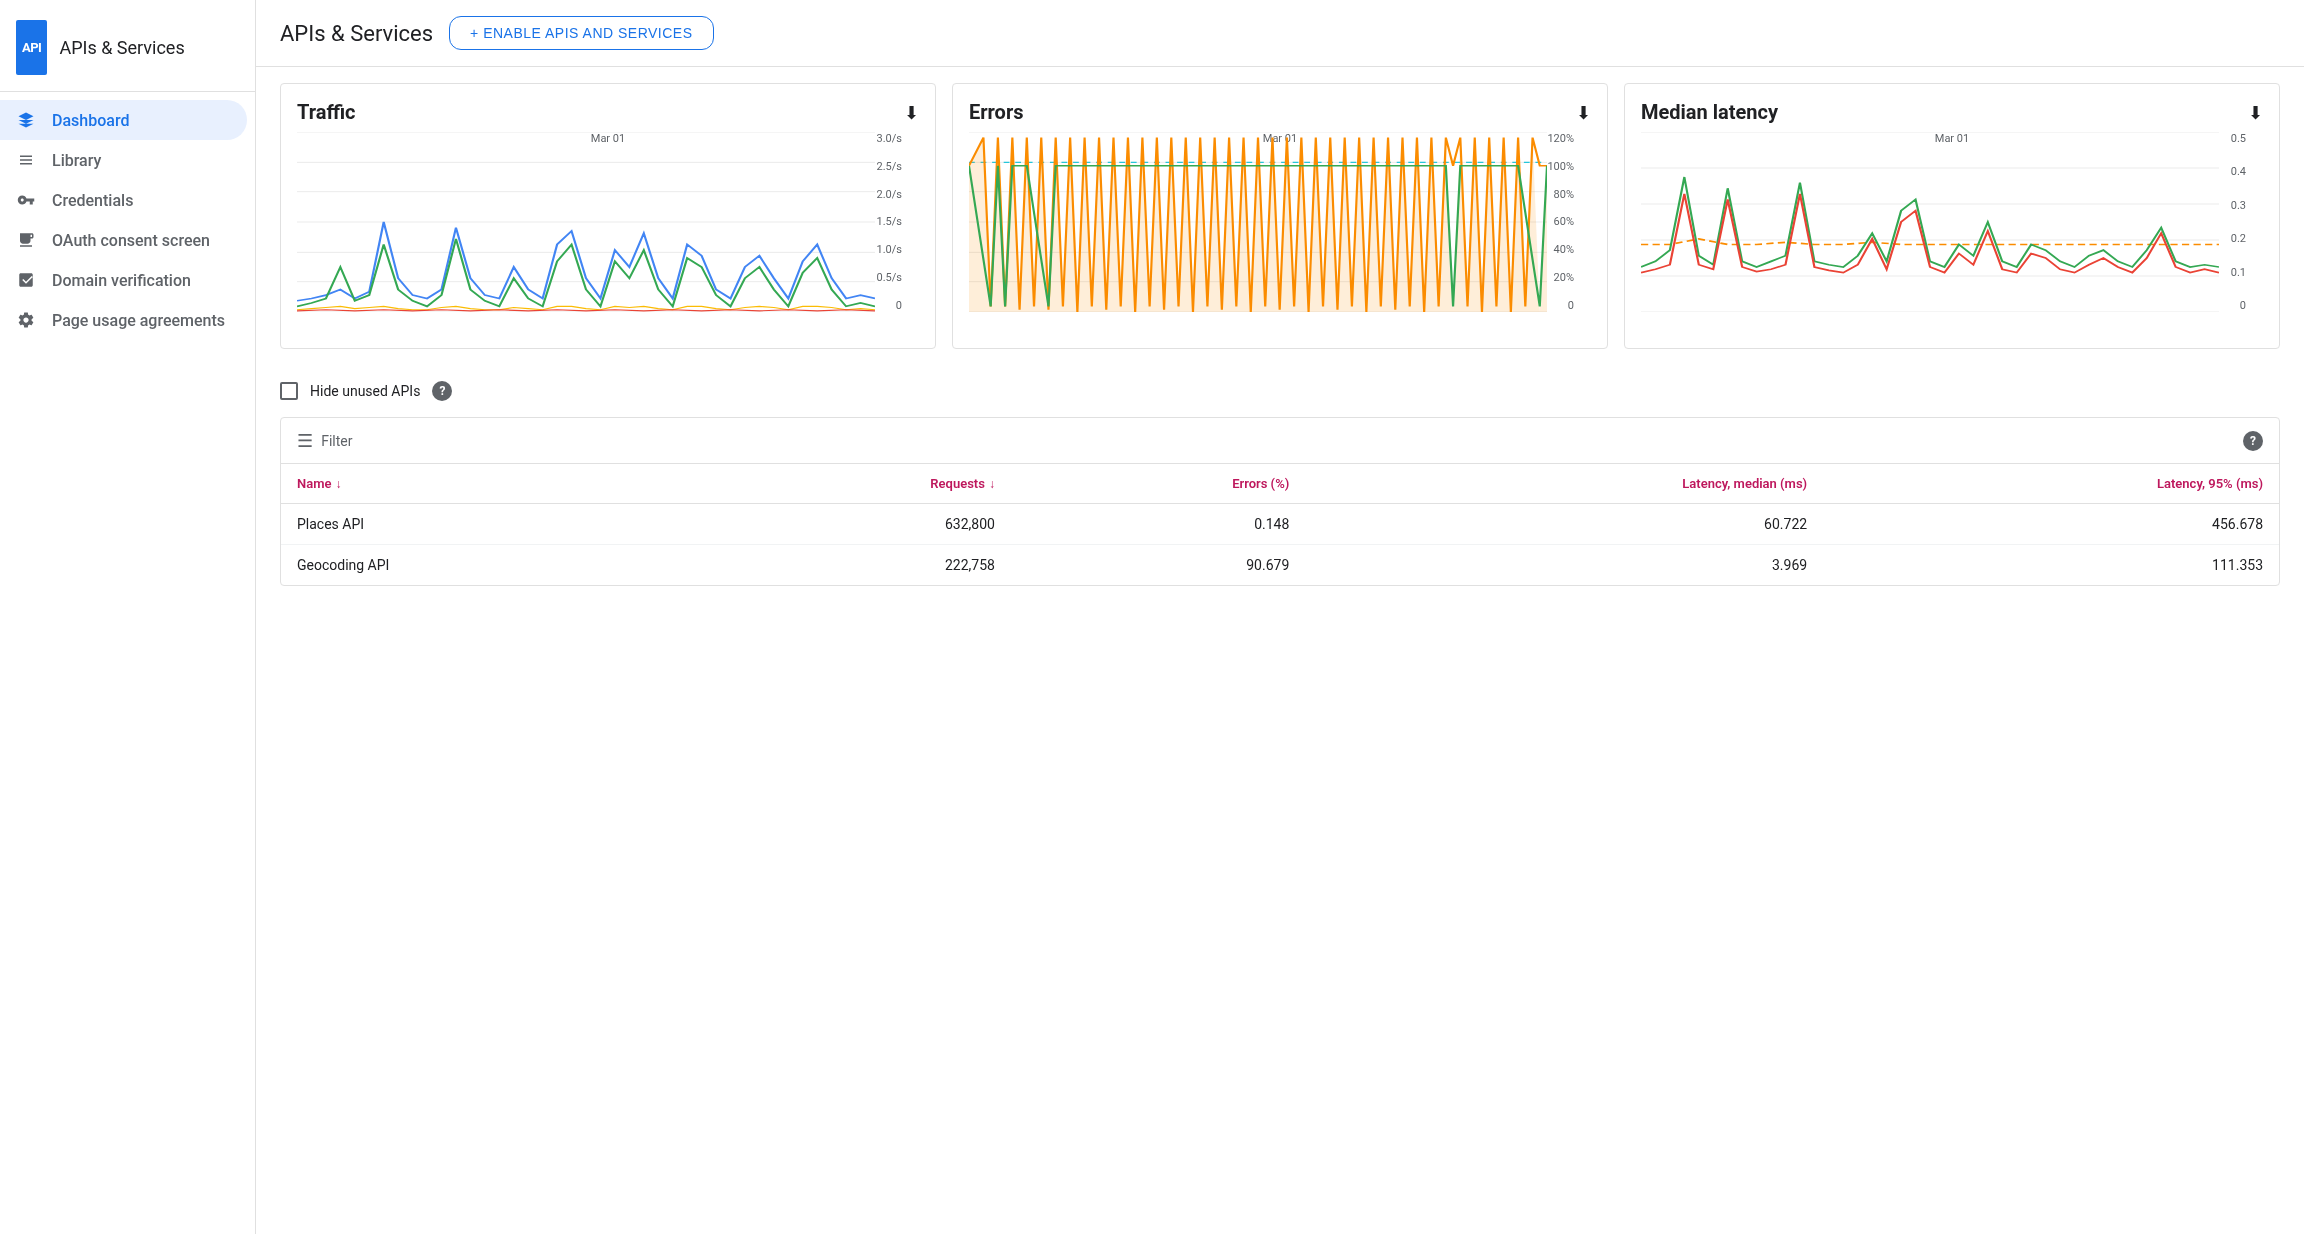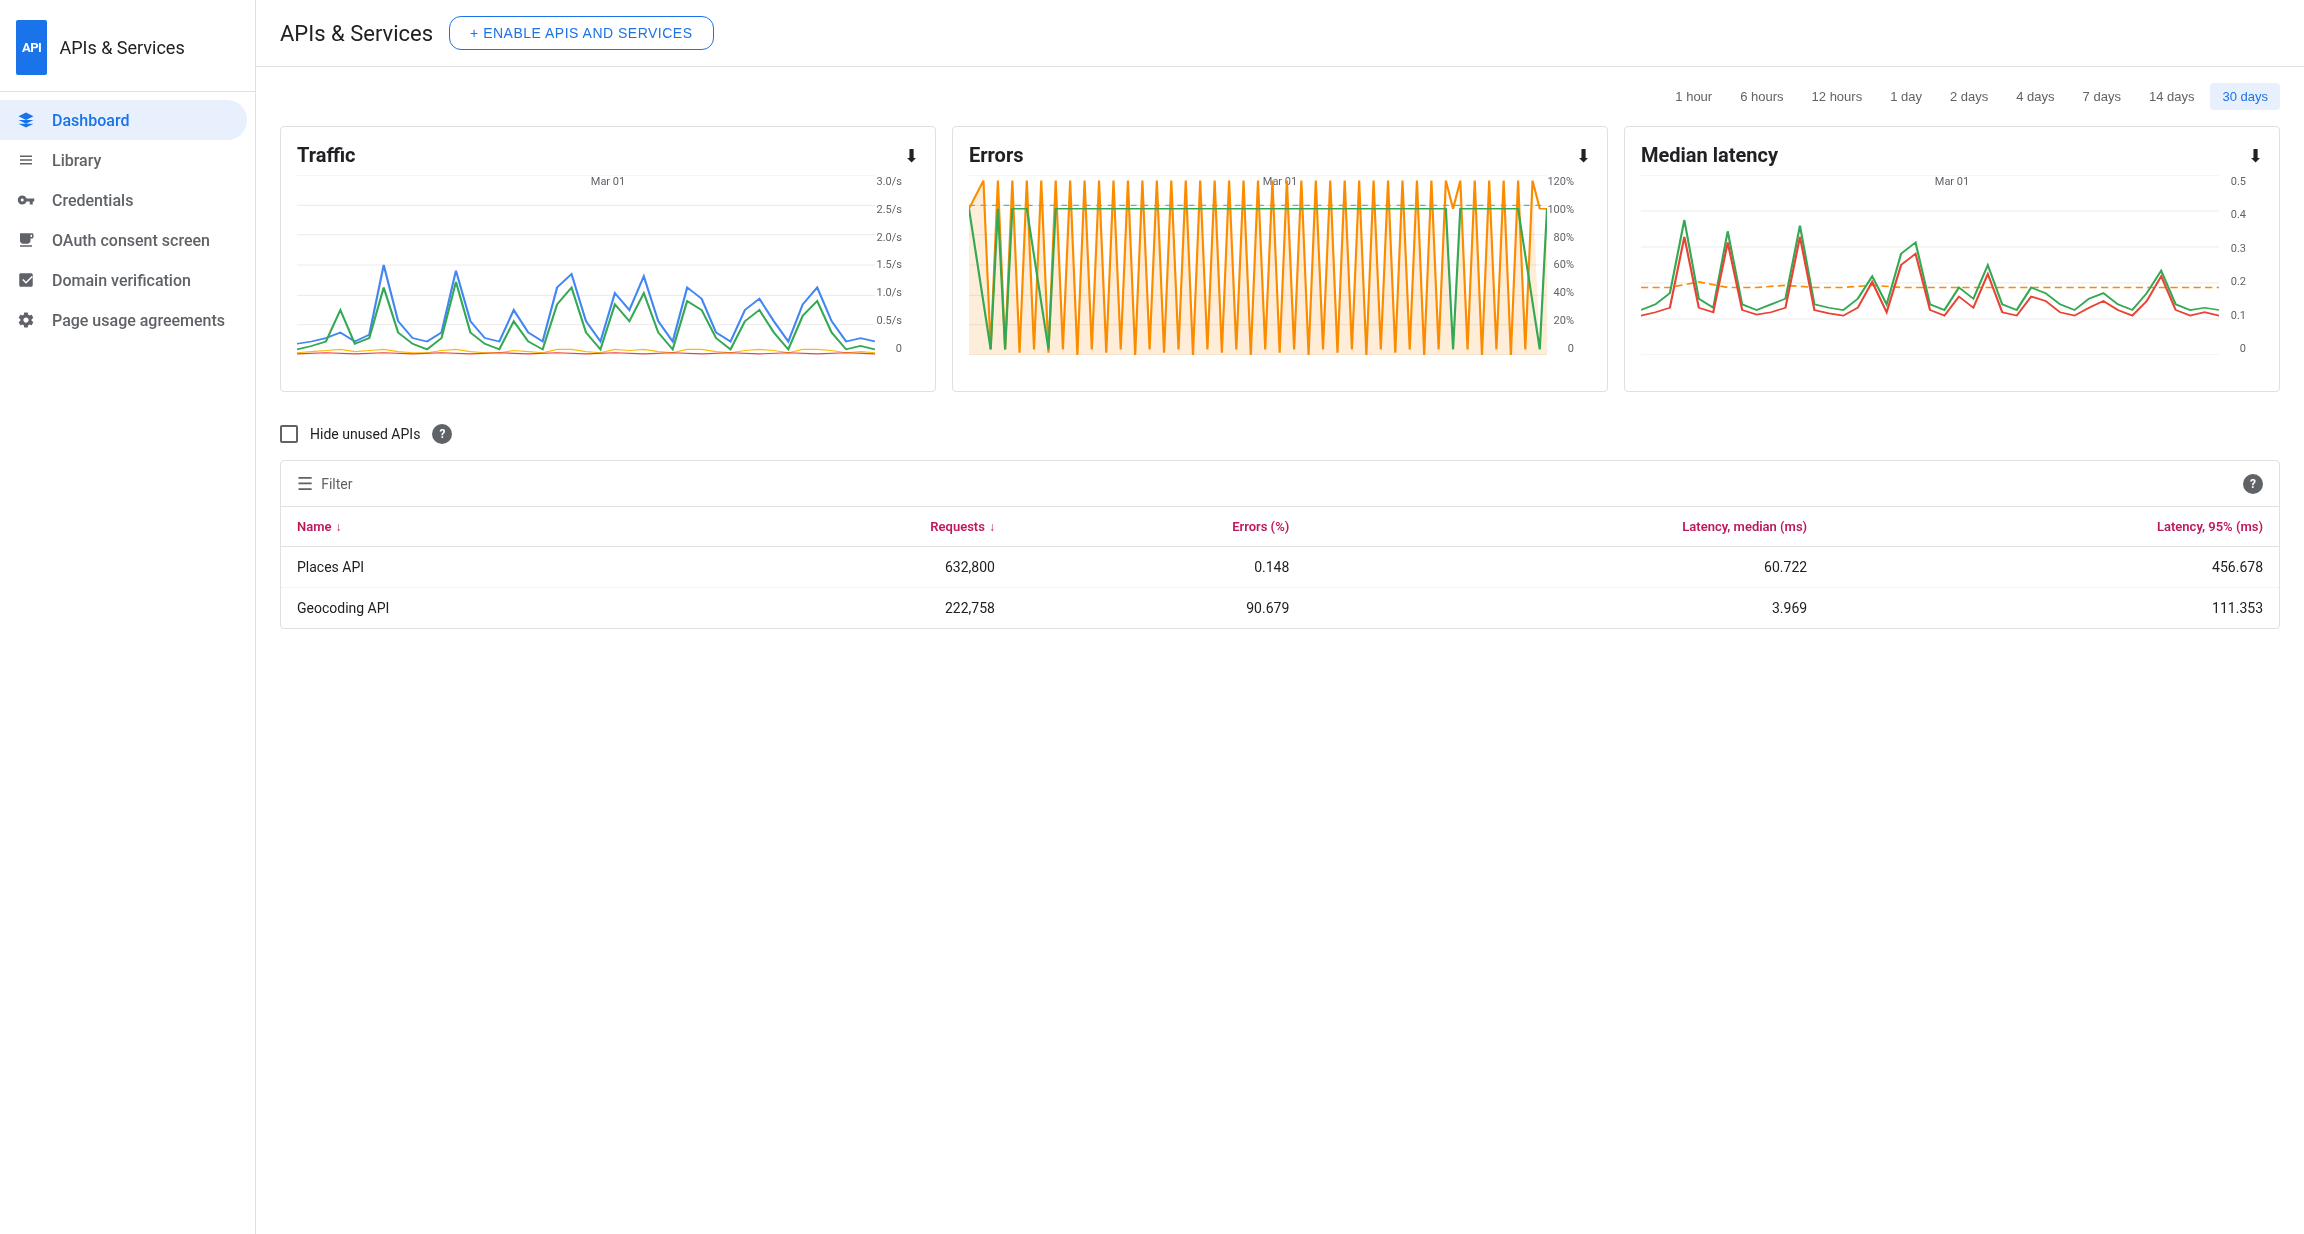--- a/index.html
+++ b/index.html
@@ -345,31 +345,20 @@
 
 <div class="main">
 
   <div class="main-header">
     <span class="main-title">APIs &amp; Services</span>
     <button class="enable-btn">+ ENABLE APIS AND SERVICES</button>
   </div>
 
   <div class="content-area">
 
-    <div class="time-range" id="time-range-row">
-        <button class="time-btn">1 hour</button>
-        <button class="time-btn">6 hours</button>
-        <button class="time-btn">12 hours</button>
-        <button class="time-btn">1 day</button>
-        <button class="time-btn">2 days</button>
-        <button class="time-btn">4 days</button>
-        <button class="time-btn">7 days</button>
-        <button class="time-btn">14 days</button>
-        <button class="time-btn active">30 days</button>
-      </div>
 
     <div class="charts-row">
 
       <div class="chart-card">
         <div class="chart-header">
           <span class="chart-title">Traffic</span>
           <span class="chart-download">⬇</span>
         </div>
         <div class="chart-area">
           <div class="chart-svg-container">

